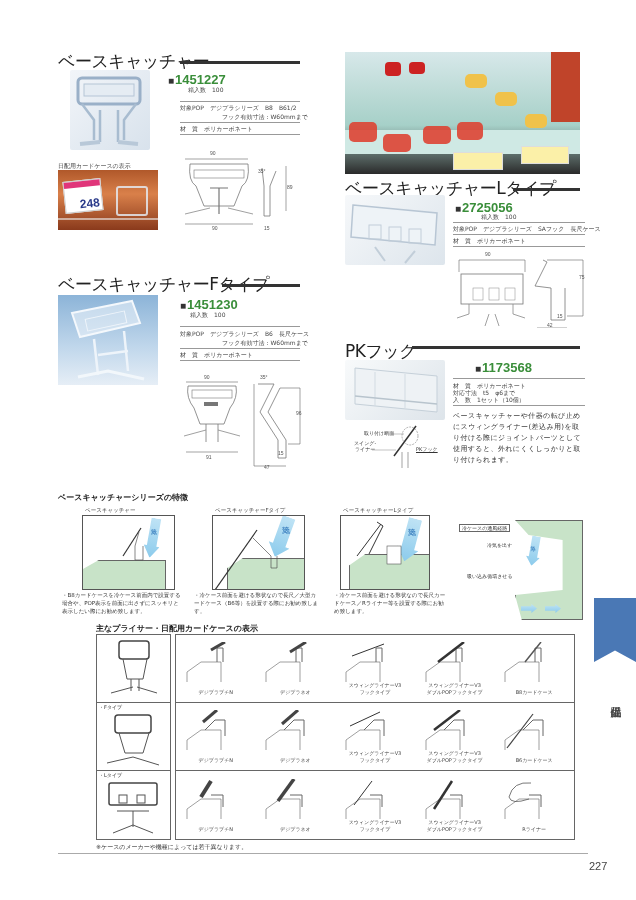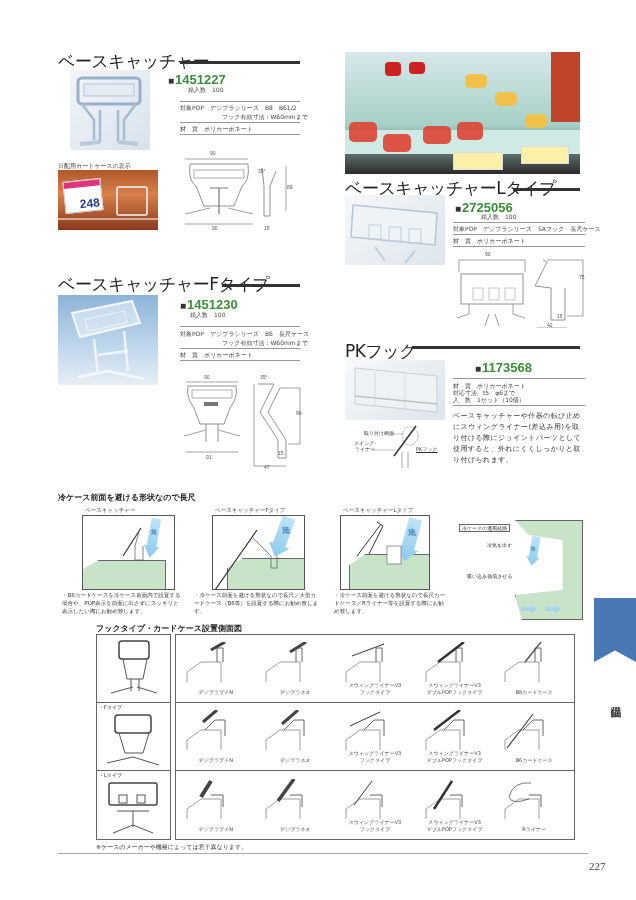--- a/index.html
+++ b/index.html
@@ -185,21 +185,21 @@
 ライナー</div>
   <div class="abs" style="left:66px;top:24px;font-size:5px;color:#333;text-decoration:underline">PKフック</div>
   <svg class="abs" style="left:0;top:0" width="100" height="48">
       <path d="M44 34 L66 4" stroke="#333" stroke-width="1.5"></path>
       <ellipse cx="60" cy="14" rx="8" ry="9" fill="none" stroke="#666" stroke-dasharray="2 1" stroke-width=".5"></ellipse>
       <path d="M52 30 L52 46 M58 30 L58 46" stroke="#666" stroke-width=".6"></path>
       <path d="M40 12 L54 12 M22 28 L46 28" stroke="#666" stroke-width=".4"></path>
     </svg>
 </div>
 
-<div class="abs feat-title" style="left:58px;top:492px">冷ケース前面を避ける形状なので長尺</div>
+<div class="abs feat-title" style="left:58px;top:492px">ベースキャッチャーシリーズの特徴</div>
 
 <div class="abs small" style="left:85px;top:506px;font-size:5.5px">ベースキャッチャー</div>
 <div class="abs box" style="left:82px;top:515px;width:93px;height:75px;overflow:hidden">
   <div class="abs green" style="left:-1px;top:44px;width:84px;height:32px;clip-path:polygon(0 30%,20% 0,100% 0,100% 100%,0 100%)"></div>
   <div class="abs arrow-blue" style="left:62px;top:2px;width:16px;height:40px;transform:rotate(10deg);clip-path:polygon(20% 0,80% 0,80% 70%,100% 70%,50% 100%,0 70%,20% 70%)"></div>
   <div class="abs" style="left:66px;top:8px;font-size:6px;color:#3a7fbf;writing-mode:vertical-rl">冷気</div>
   <svg class="abs" style="left:0;top:0" width="93" height="75">
       <path d="M40 40 L58 12" stroke="#333" stroke-width="1.2"></path>
       <path d="M56 16 L52 30 L52 44 L60 44 L60 30" stroke="#555" fill="none" stroke-width=".7"></path>
     </svg>
@@ -234,21 +234,21 @@
   <div class="abs green" style="left:60px;top:0;width:68px;height:100px;clip-path:polygon(0 0,100% 0,100% 100%,10% 100%,0 75%,70% 70%,70% 20%,20% 15%)"></div>
   <div class="abs" style="left:4px;top:4px;font-size:5px;color:#333;border:1px solid #666;padding:0 2px;background:#fff">冷ケースの通風経路</div>
   <div class="abs" style="left:32px;top:22px;font-size:5px;color:#333">冷気を出す</div>
   <div class="abs" style="left:12px;top:53px;font-size:5px;color:#333">吸い込み循環させる</div>
   <div class="abs arrow-blue" style="left:72px;top:16px;width:14px;height:30px;transform:rotate(10deg);clip-path:polygon(20% 0,80% 0,80% 70%,100% 70%,50% 100%,0 70%,20% 70%)"></div>
   <div class="abs" style="left:75px;top:22px;font-size:5px;color:#3a7fbf;writing-mode:vertical-rl">冷気</div>
   <div class="abs arrow-blue" style="left:66px;top:84px;width:16px;height:9px;clip-path:polygon(0 25%,65% 25%,65% 0,100% 50%,65% 100%,65% 75%,0 75%)"></div>
   <div class="abs arrow-blue" style="left:90px;top:84px;width:16px;height:9px;clip-path:polygon(0 25%,65% 25%,65% 0,100% 50%,65% 100%,65% 75%,0 75%)"></div>
 </div>
 
-<div class="abs" style="left:96px;top:623px;font-size:8px;font-weight:bold;color:#222">フックタイプ・カードケース設置側面図</div>
+<div class="abs" style="left:96px;top:623px;font-size:8px;font-weight:bold;color:#222">主なプライサー・日配用カードケースの表示</div>
 <div class="abs" style="left:96px;top:634px;width:75px;height:206px;border:1px solid #666">
   <div style="height:68px;border-bottom:1px solid #666;position:relative">
     <svg width="73" height="66">
         <rect x="22" y="6" width="30" height="18" rx="3" fill="none" stroke="#444" stroke-width="1.5"></rect>
         <path d="M26 24 L30 44 L46 44 L50 24 M34 44 L34 56 M42 44 L42 56 M14 58 L36 52 M60 58 L40 52" stroke="#555" fill="none"></path>
       </svg>
   </div>
   <div style="height:68px;border-bottom:1px solid #666;position:relative">
     <div class="abs" style="left:2px;top:1px;font-size:5px">・Fタイプ</div>
     <svg width="73" height="66">
@@ -356,13 +356,13 @@
           <path d="M28 4 Q10 2 6 18 Q8 26 26 20" stroke="#555" fill="none" stroke-width=".8"></path>
         </svg><div class="cell-label" style="position:absolute;bottom:0;width:100%;white-space:pre">Rライナー</div></div>
   </div>
 </div>
 <div class="abs" style="left:96px;top:843px;font-size:6px;color:#333">※ケースのメーカーや機種によっては若干異なります。</div>
 <div class="abs" style="left:58px;top:853px;width:530px;border-top:1px solid #aaa"></div>
 
 <div class="abs" style="left:594px;top:598px;width:42px;height:64px;background:#4a78b5;clip-path:polygon(0 0,100% 0,100% 100%,50% 82%,0 100%)"></div>
 <div class="abs" style="left:594px;top:668px;width:42px;height:60px;font-size:11px;color:#444;writing-mode:vertical-rl;text-align:center;line-height:42px">販促備品</div>
 
-<div class="abs" style="left:589px;top:860px;font-size:11px;color:#444;font-family:Liberation Serif, serif">227</div>
+<div class="abs" style="left:589px;top:860px;font-size:11px;color:#444;font-family:Liberation Sans, sans-serif">227</div>
 
 </body></html>

